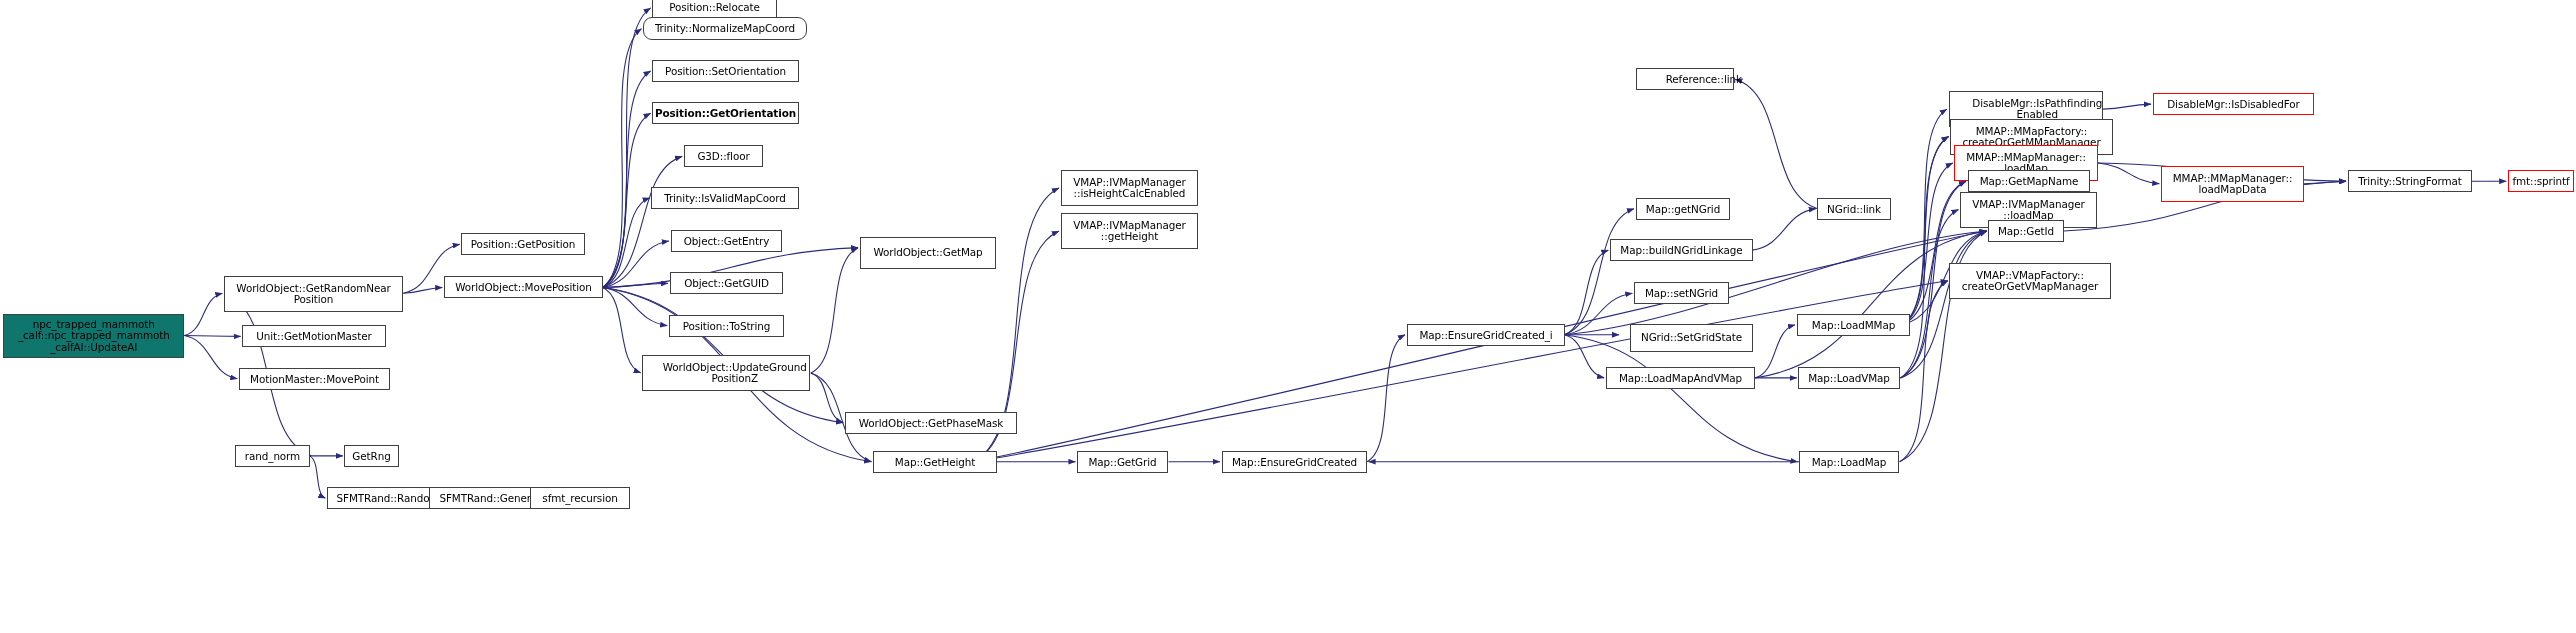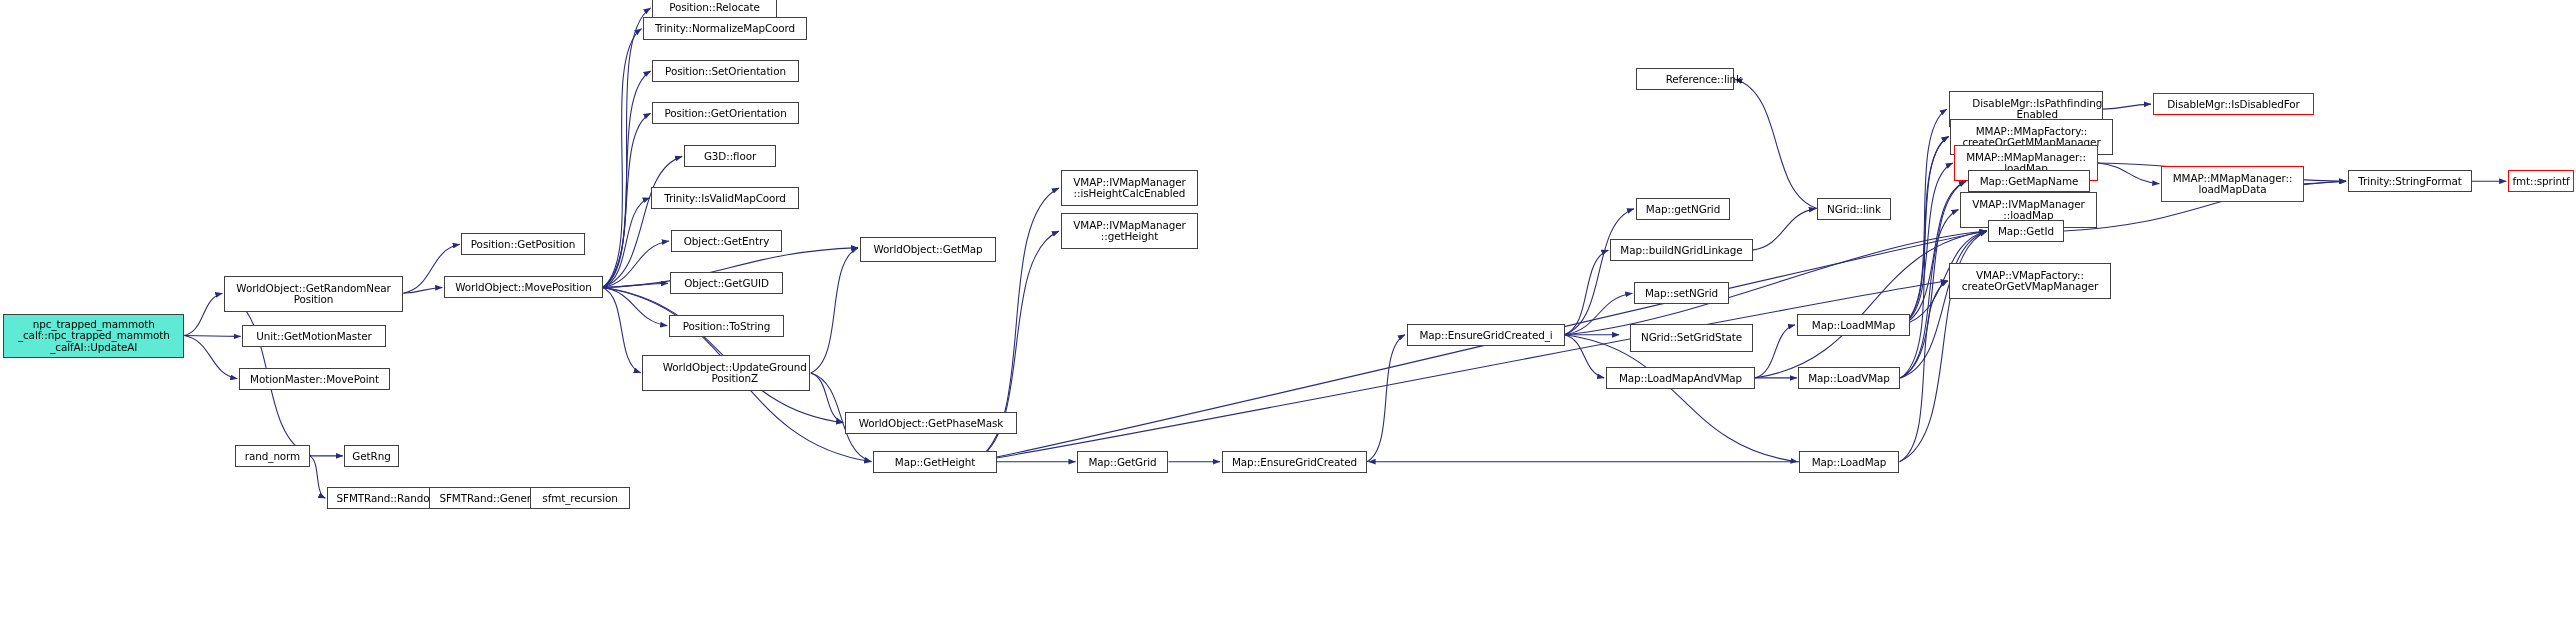--- a/index.html
+++ b/index.html
@@ -15,21 +15,21 @@
     text-align:center;
     background:#ffffff;
     border:0.8px solid #404040;
     color:#000000;
     font-size:10.4px;
     line-height:11.2px;
     letter-spacing:-0.1px;
     white-space:pre-line;
     padding:0.8px 2.5px;
   }
-  .node.root{background:#5eead4;border:0.8px solid #404040;}
+  .node.root{background:#0f766e;border:0.8px solid #404040;}
   .node.warn{border:0.8px solid #ff0000;}
 </style>
 </head>
 <body>
 
 <div id="canvas">
   <svg id="edges" viewBox="0 0 3104 763" preserveAspectRatio="none">
     <defs>
       <marker id="ah" markerWidth="9" markerHeight="7" refX="8.6" refY="3.5" orient="auto" markerUnits="userSpaceOnUse">
         <path d="M0,0 L9,3.5 L0,7 z" fill="#2a2a7a"></path>
@@ -105,29 +105,29 @@
       <div class="node root" style="left: 3.3px; top: 314px; width: 181px; height: 44px;">npc_trapped_mammoth
 _calf::npc_trapped_mammoth
 _calfAI::UpdateAI</div>
       <div class="node" style="left: 224px; top: 276px; width: 179px; height: 36px;">WorldObject::GetRandomNear
 Position</div>
       <div class="node" style="left: 242px; top: 325px; width: 144px; height: 22.4px;">Unit::GetMotionMaster</div>
       <div class="node" style="left: 239px; top: 368px; width: 151px; height: 22.4px;">MotionMaster::MovePoint</div>
       <div class="node" style="left: 461px; top: 233px; width: 124px; height: 22.4px;">Position::GetPosition</div>
       <div class="node" style="left: 444px; top: 276px; width: 159px; height: 22.4px;">WorldObject::MovePosition</div>
       <div class="node" style="left: 652px; top: -3.3px; width: 125px; height: 22.4px;">Position::Relocate</div>
-      <div class="node" style="left: 643px; top: 17.4px; width: 164px; height: 22.4px;">Trinity::NormalizeMapCoord</div>
+      <div class="node" style="left: 643px; top: 17.4px; width: 164px; height: 22.4px; border-radius: 9px;">Trinity::NormalizeMapCoord</div>
       <div class="node" style="left: 652px; top: 60px; width: 147px; height: 22.4px;">Position::SetOrientation</div>
-      <div class="node" style="left: 652px; top: 102px; width: 147px; height: 22.4px;">Position::GetOrientation</div>
-      <div class="node" style="left: 684px; top: 145px; width: 92px; height: 22.4px;">G3D::floor</div>
+      <div class="node" style="left: 652px; top: 102px; width: 147px; height: 22.4px; font-weight: bold;">Position::GetOrientation</div>
+      <div class="node" style="left: 684px; top: 145px; width: 79px; height: 22.4px;">G3D::floor</div>
       <div class="node" style="left: 651px; top: 187px; width: 148px; height: 22.4px;">Trinity::IsValidMapCoord</div>
       <div class="node" style="left: 671px; top: 230px; width: 111px; height: 22.4px;">Object::GetEntry</div>
       <div class="node" style="left: 670px; top: 272px; width: 113px; height: 22.4px;">Object::GetGUID</div>
       <div class="node" style="left: 669px; top: 315px; width: 115px; height: 22.4px;">Position::ToString</div>
-      <div class="node" style="left: 860px; top: 237px; width: 136px; height: 25px;">WorldObject::GetMap</div>
+      <div class="node" style="left: 860px; top: 237px; width: 136px; height: 32px;">WorldObject::GetMap</div>
       <div class="node" style="left: 642px; top: 355px; width: 168px; height: 36px; padding-left: 20px;">WorldObject::UpdateGround
 PositionZ</div>
       <div class="node" style="left: 845px; top: 412px; width: 172px; height: 22.4px;">WorldObject::GetPhaseMask</div>
       <div class="node" style="left: 235px; top: 445px; width: 75px; height: 22.4px;">rand_norm</div>
       <div class="node" style="left: 344px; top: 445px; width: 55px; height: 22.4px;">GetRng</div>
       <div class="node" style="left: 327px; top: 487px; width: 122px; height: 22.4px;">SFMTRand::Random</div>
       <div class="node" style="left: 429px; top: 487px; width: 129px; height: 22.4px;">SFMTRand::Generate</div>
       <div class="node" style="left: 530px; top: 487px; width: 100px; height: 22.4px;">sfmt_recursion</div>
       <div class="node" style="left: 1061px; top: 170px; width: 137px; height: 36px;">VMAP::IVMapManager
 ::isHeightCalcEnabled</div>

